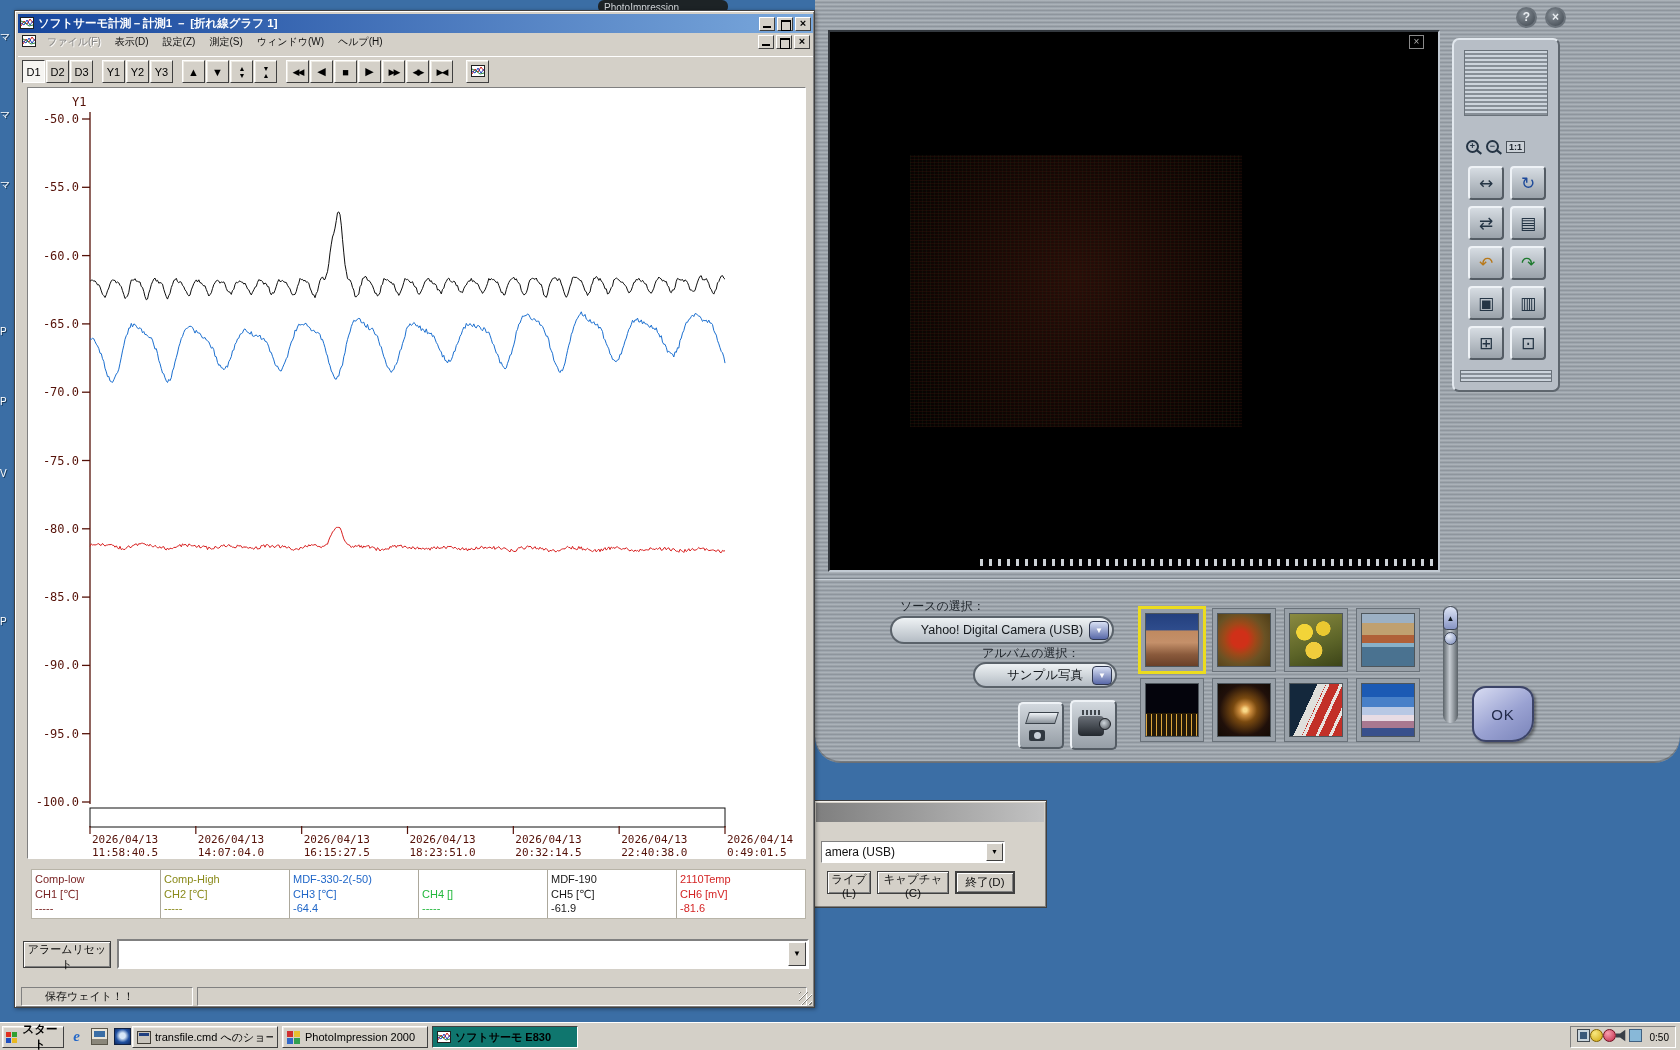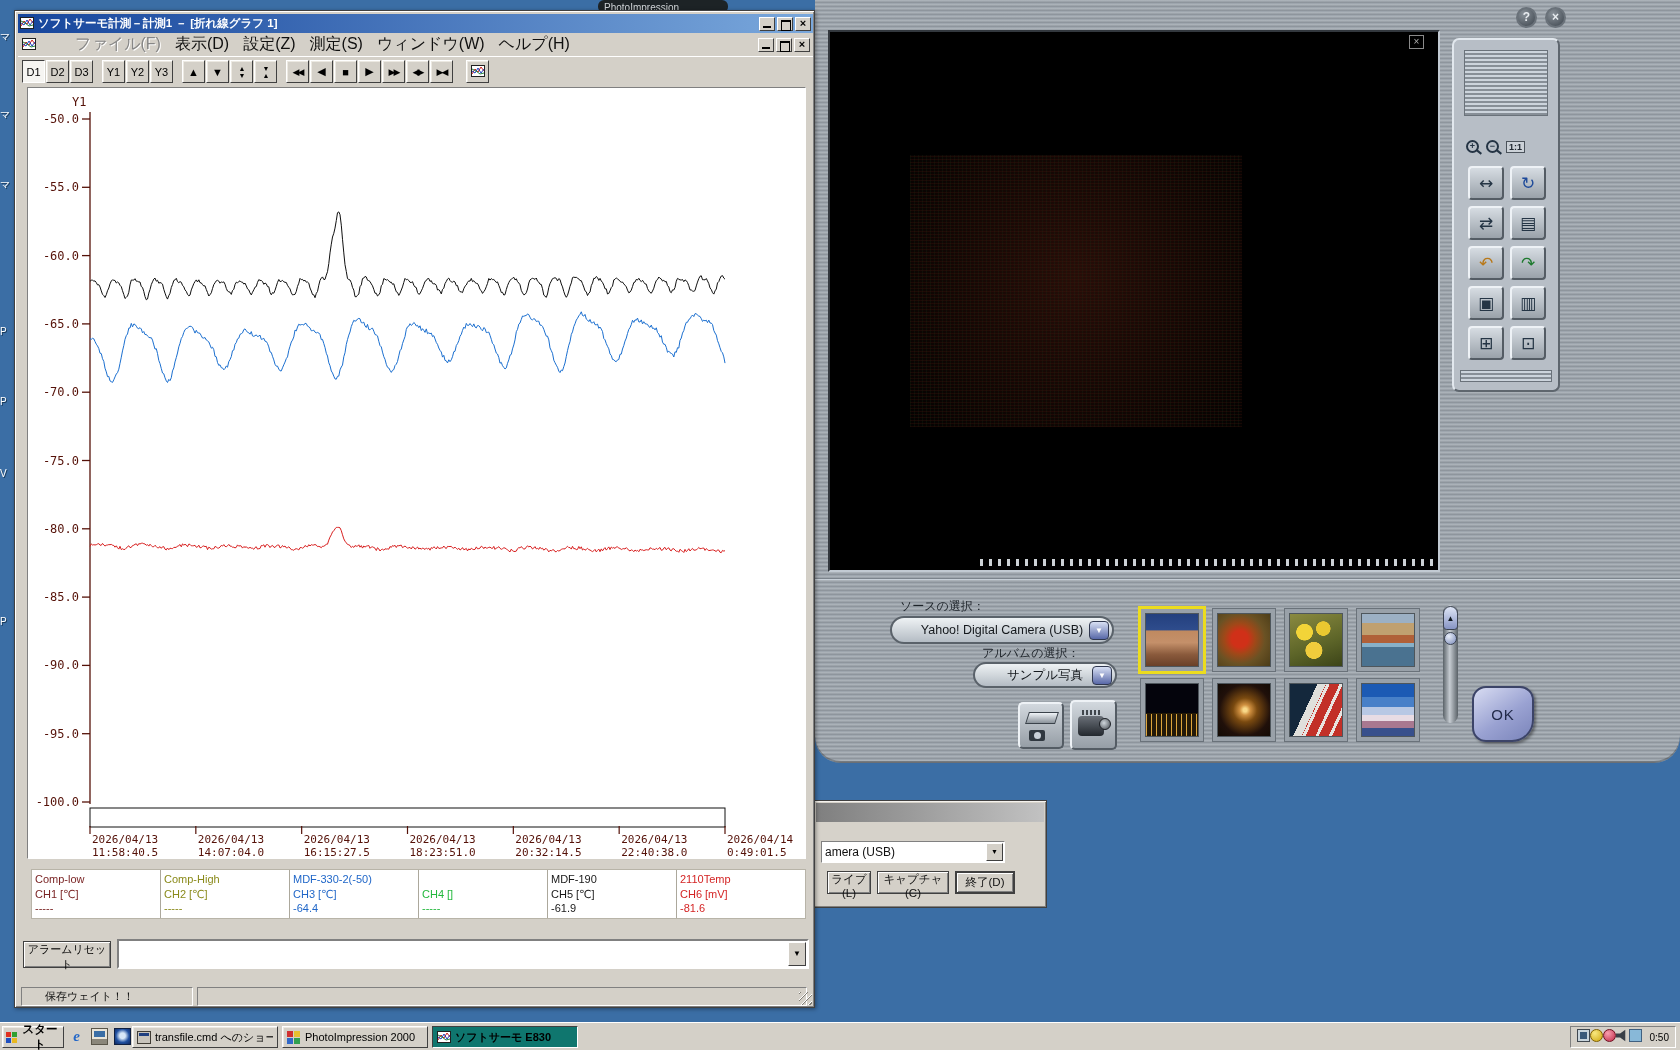--- a/index.html
+++ b/index.html
@@ -120,21 +120,21 @@
     border:1px solid #404040;box-shadow:inset 1px 1px 0 #fff,inset -1px -1px 0 #808080, 1px 1px 4px rgba(0,0,0,.4);}
   #tw-titlebar{position:absolute;left:3px;top:3px;width:795px;height:19px;
     background:linear-gradient(90deg,#16459c,#7aa8dc);display:flex;align-items:center;padding:0 2px;}
   #tw-title{color:#fff;font-size:11.5px;font-weight:bold;margin-left:4px;white-space:nowrap;}
   .wbtns{margin-left:auto;display:flex;gap:2px;}
   .wbtn{width:16px;height:14px;background:#d4d0c8;border:1px solid;border-color:#fff #404040 #404040 #fff;
     position:relative;padding:0;font-size:9px;line-height:12px;text-align:center;color:#000;}
   .g-min::after{content:"";position:absolute;left:3px;bottom:2px;width:8px;height:2px;background:#000;}
   .g-max::after{content:"";position:absolute;left:3px;top:2px;width:8px;height:8px;border:1px solid #000;border-top-width:2px;}
   .g-close::after{content:"×";font-size:11px;font-weight:bold;position:absolute;left:0;right:0;top:-1px;}
-  #tw-menubar{position:absolute;left:3px;top:24px;width:795px;height:19px;display:flex;align-items:center;font-size:16px;color:#101010;gap:28px;}
+  #tw-menubar{position:absolute;left:3px;top:24px;width:795px;height:19px;display:flex;align-items:flex-start;font-size:10px;color:#101010;}
   .menu-item{padding:2px 7px;}
   .menu-item.disabled{color:#868686;text-shadow:1px 1px 0 #fff;}
   #tw-toolbar{position:absolute;left:3px;top:45px;width:795px;height:30px;border-top:1px solid #fff;
     display:flex;align-items:center;padding-left:4px;}
   .tool-btn{width:23px;height:23px;margin-right:1px;background:#d4d0c8;border:1px solid;
     border-color:#fff #404040 #404040 #fff;box-shadow:inset 1px 1px 0 #ece9e2;
     font-size:11px;color:#000;text-align:center;padding:0;font-family:"Liberation Sans",sans-serif;}
   .tool-btn.pressed{background:#f6f5f2;border-color:#404040 #fff #fff #404040;box-shadow:none;}
   .tool-btn .stack{display:block;font-size:7px;line-height:7px;letter-spacing:-1px;}
   .tb-sep{width:8px;height:1px;}

